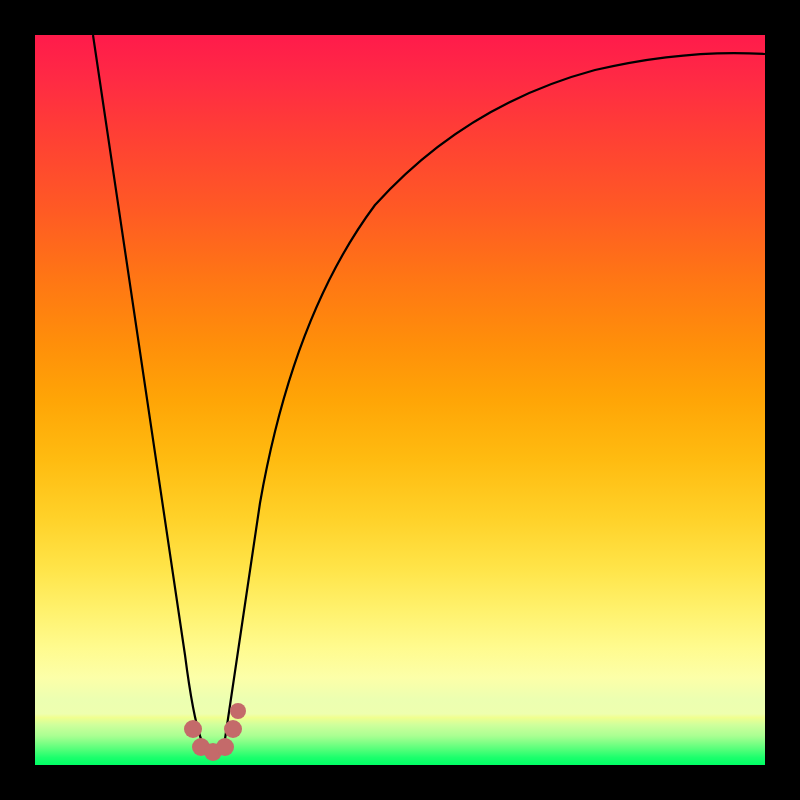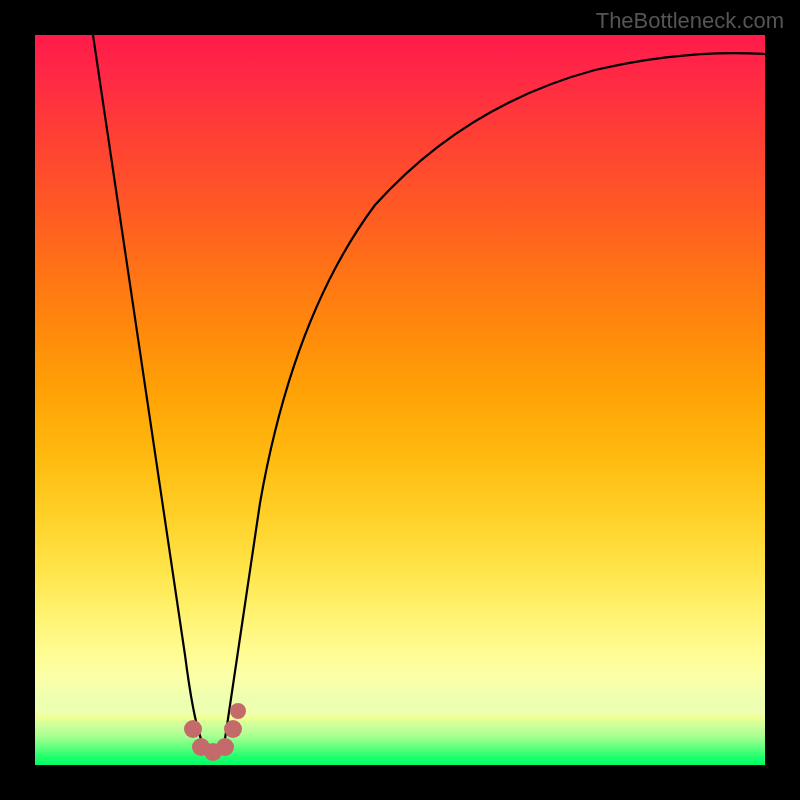--- a/index.html
+++ b/index.html
@@ -71,21 +71,20 @@
       top: 0;
       left: 0;
       width: 100%;
       height: 100%;
     }
   </style>
 </head>
 <body>
 
 <div class="container">
-  <div class="watermark">TheBottleneck.com</div>
   <div class="plot-area">
     <div class="gradient-bg"></div>
     <svg class="curve-svg" viewBox="0 0 730 730" preserveAspectRatio="none">
 
       <path d="M 58 0
                L 150 620
                Q 158 682 166 704" stroke="#000" stroke-width="2.2" fill="none"></path>
 
       <path d="M 190 704
                Q 200 640 225 468

